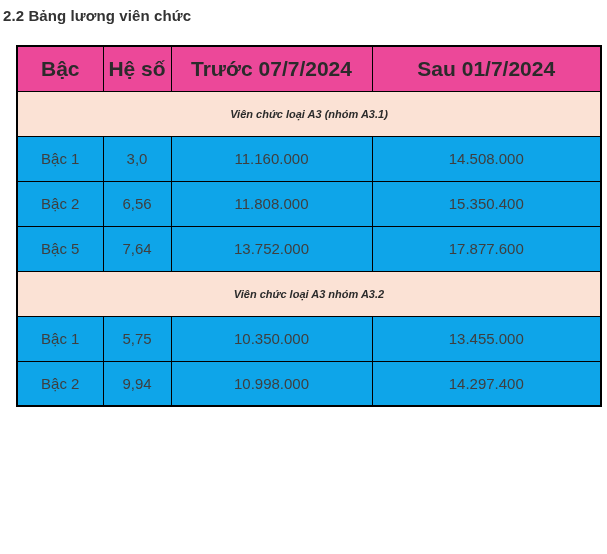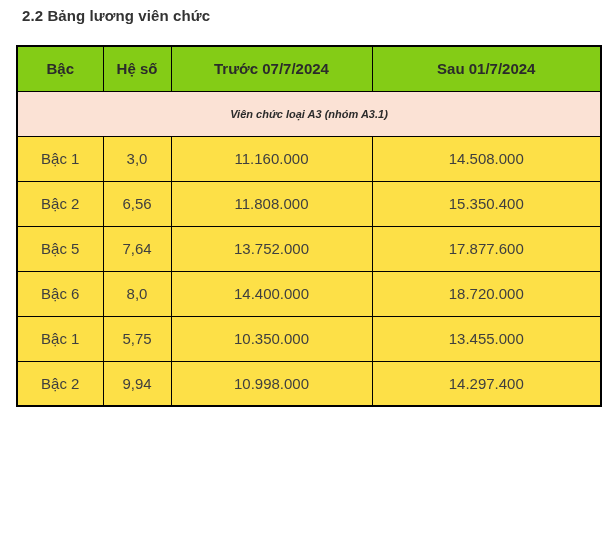--- a/index.html
+++ b/index.html
@@ -10,21 +10,21 @@
   }
   .page {
     position: relative;
     width: 607px;
     height: 554px;
     background: #ffffff;
     overflow: hidden;
   }
   .page-title {
     margin: 0;
-    padding: 7px 0 0 22px;
+    padding: 7px 0 0 3px;
     font-size: 15px;
     font-weight: bold;
     color: #333333;
     letter-spacing: 0.1px;
   }
   table.salary-table {
     border-collapse: collapse;
     table-layout: fixed;
     margin: 21px 0 0 16px;
     width: 584px;
@@ -36,34 +36,34 @@
     border: 1px solid #000000;
     text-align: center;
     vertical-align: middle;
     height: 45px;
     padding: 0 4px;
     box-sizing: border-box;
     overflow: hidden;
     white-space: nowrap;
   }
   table.salary-table th {
-    background: #84cc16;
+    background: #ec4899;
     font-weight: bold;
     color: #2b2b2b;
-    font-size: 15px;
+    font-size: 21px;
   }
   tr.section-row td {
     background: #fbe2d5;
     font-weight: bold;
     font-style: italic;
     color: #2b2b2b;
     font-size: 11px;
   }
   tr.data-row td {
-    background: #fde047;
+    background: #0ea5e9;
     color: #3f3f3f;
   }
 </style>
 </head>
 <body>
 
 <div class="page">
   <h2 class="page-title">2.2 Bảng lương viên chức</h2>
 
   <table class="salary-table">
@@ -96,25 +96,22 @@
           <td>6,56</td>
           <td>11.808.000</td>
           <td>15.350.400</td>
         </tr>
         <tr class="data-row">
           <td>Bậc 5</td>
           <td>7,64</td>
           <td>13.752.000</td>
           <td>17.877.600</td>
         </tr>
-        <tr class="data-row">
-          <td>Bậc 6</td>
-          <td>8,0</td>
-          <td>14.400.000</td>
-          <td>18.720.000</td>
+        <tr class="section-row">
+          <td colspan="4">Viên chức loại A3 nhóm A3.2</td>
         </tr>
         <tr class="data-row">
           <td>Bậc 1</td>
           <td>5,75</td>
           <td>10.350.000</td>
           <td>13.455.000</td>
         </tr>
         <tr class="data-row">
           <td>Bậc 2</td>
           <td>9,94</td>

